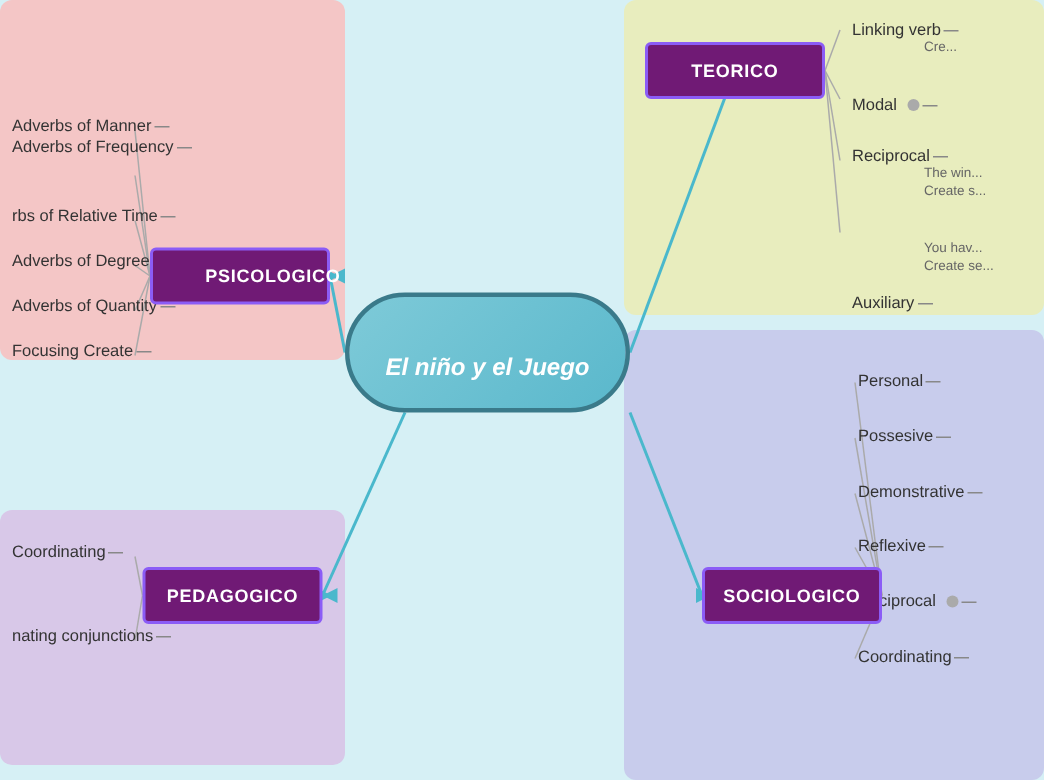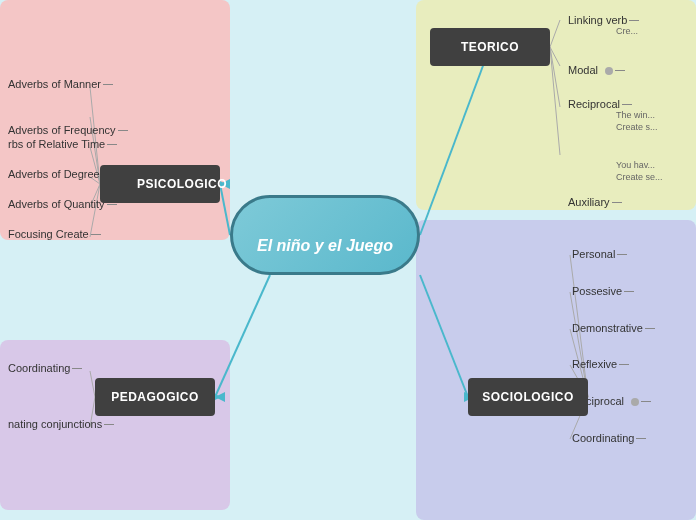--- a/index.html
+++ b/index.html
@@ -81,22 +81,22 @@
       align-items: center;
       justify-content: center;
       border-radius: 4px;
       font-size: 12px;
       font-weight: bold;
       color: white;
       z-index: 10;
       letter-spacing: 0.5px;
     }
     .branch-teal {
-      background: #404040;
-      border: 2px solid #404040;
+      background: #701a75;
+      border: 2px solid #8b5cf6;
     }
 
     #node-teorico {
       top: 28px; left: 430px;
     }
     #node-psicologico {
       top: 165px; left: 100px; padding-left: 44px;
     }
     #node-pedagogico {
       top: 378px; left: 95px;
@@ -210,21 +210,21 @@
 
 <div class="branch-node branch-teal" id="node-pedagogico">
   <span>PEDAGOGICO</span>
 </div>
 
 <div class="branch-node branch-teal" id="node-sociologico">
   <span>SOCIOLOGICO</span>
 </div>
 
 <div class="leaf-item" style="left:8px; top:78px;">Adverbs of Manner</div>
-<div class="leaf-item" style="left:8px; top:124px;">Adverbs of Frequency</div>
+<div class="leaf-item" style="left:8px; top:92px;">Adverbs of Frequency</div>
 <div class="leaf-item" style="left:8px; top:138px;">rbs of Relative Time</div>
 <div class="leaf-item" style="left:8px; top:168px;">Adverbs of Degree</div>
 <div class="leaf-item" style="left:8px; top:198px;">Adverbs of Quantity</div>
 <div class="leaf-item" style="left:8px; top:228px;">Focusing Create</div>
 
 <div class="leaf-item" style="left:568px; top:14px;">Linking verb</div>
 <div class="leaf-sub" style="left:616px; top:26px;">Cre...</div>
 <div class="leaf-item" style="left:568px; top:64px;">Modal <span class="leaf-dot"></span></div>
 <div class="leaf-item" style="left:568px; top:98px;">Reciprocal</div>
 <div class="leaf-sub" style="left:616px; top:110px;">The win...</div>

